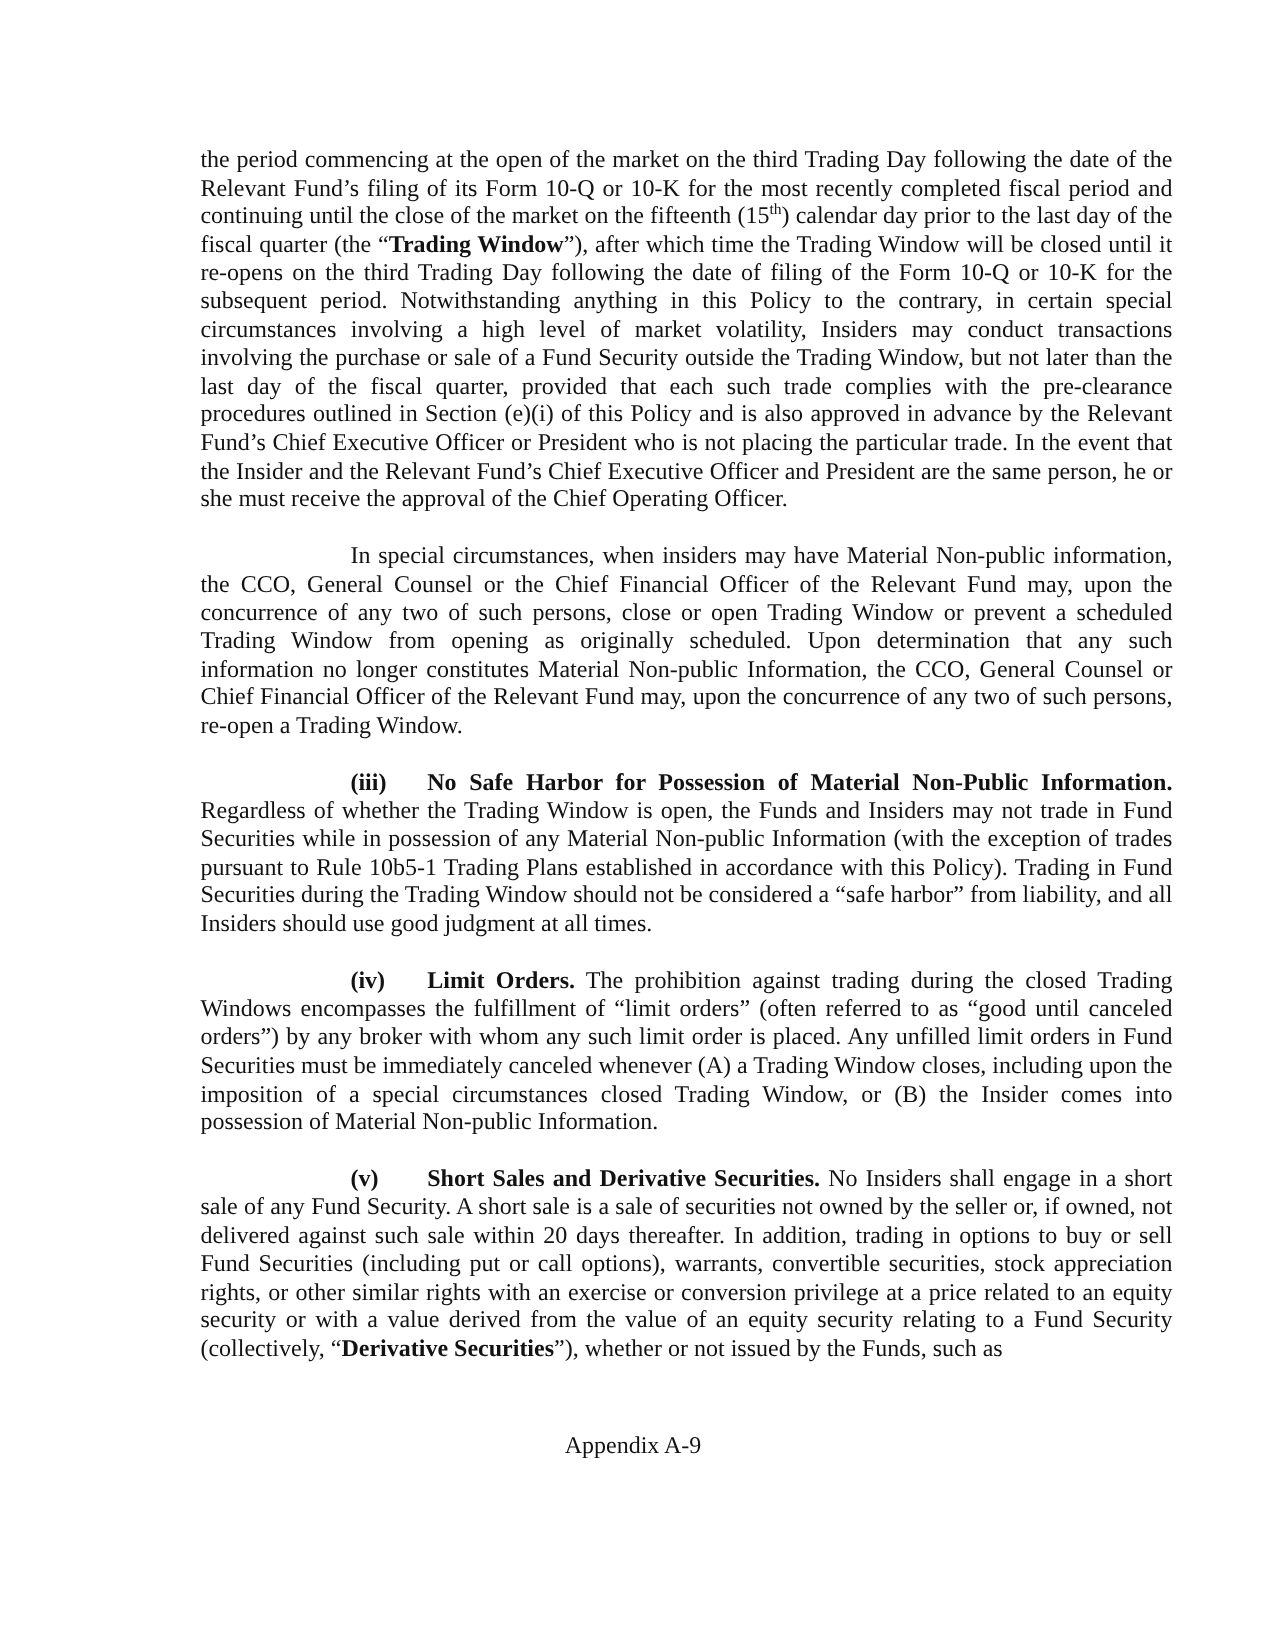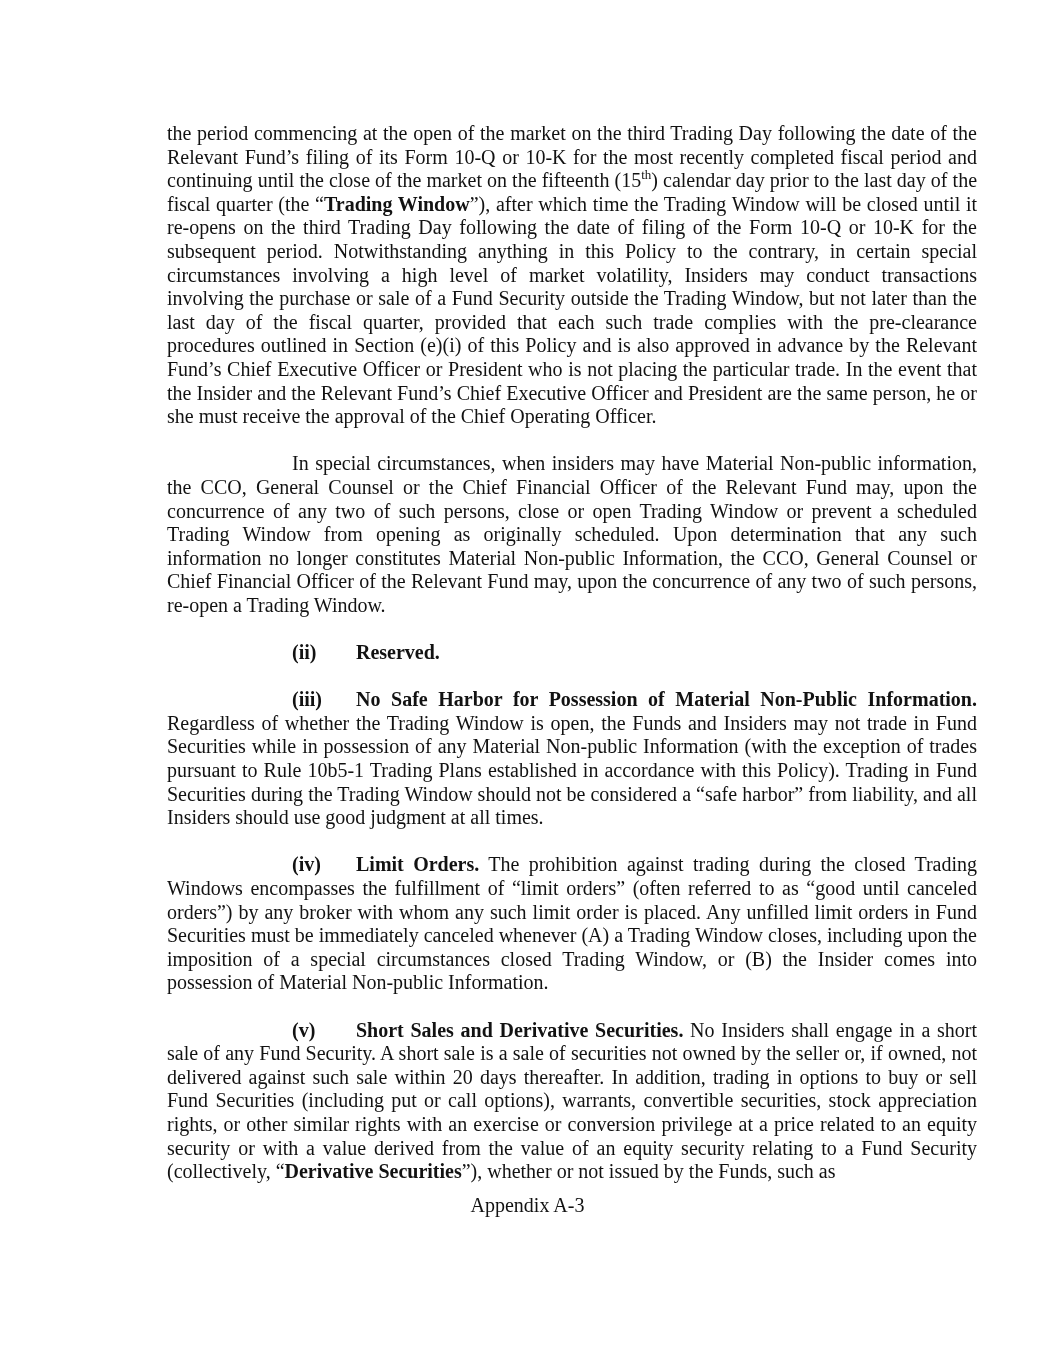--- a/index.html
+++ b/index.html
@@ -51,24 +51,23 @@
 </head>
 <body>
 
 <div class="page">
   <div class="content">
 
     <p class="para"><span>the period commencing at the open of the market on the third Trading Day following the date of the Relevant Fund’s filing of its Form 10-Q or 10-K for the most recently completed fiscal period and continuing until the close of the market on the fifteenth (15</span><sup class="ord">th</sup><span>) calendar day prior to the last day of the fiscal quarter (the “</span><span class="bold">Trading Window</span><span>”), after which time the Trading Window will be closed until it re-opens on the third Trading Day following the date of filing of the Form 10-Q or 10-K for the subsequent  period. Notwithstanding anything in this Policy to the contrary, in certain special circumstances involving a high level of market volatility, Insiders may conduct transactions involving the purchase or sale of a Fund Security outside the Trading Window, but not later than the last day of the fiscal quarter, provided that each such trade complies with the pre-clearance procedures outlined in Section (e)(i) of this Policy and is also approved in advance by the Relevant Fund’s Chief Executive Officer or President who is not placing the particular trade. In the event that the Insider and the Relevant Fund’s Chief Executive Officer and President are the same person, he or she must receive the approval of the Chief Operating Officer.</span></p>
 
     <p class="para indent"><span>In special circumstances, when insiders may have Material Non-public information, the CCO, General Counsel or the Chief Financial Officer of the Relevant Fund may, upon the concurrence of any two of such persons, close or open Trading Window or prevent a scheduled Trading Window from opening as originally scheduled. Upon determination that any such information no longer constitutes Material Non-public Information, the CCO, General Counsel or Chief Financial Officer of the Relevant Fund may, upon the concurrence of any two of such persons, re-open a Trading Window.</span></p>
 
-    <p class="para indent"><span class="itemnum">(ii)</span><span class="bold">Reserved.</span></p>
 
     <p class="para indent"><span class="itemnum">(iii)</span><span class="bold">No Safe Harbor for Possession of Material Non-Public Information.</span><span> Regardless of whether the Trading Window is open, the Funds and Insiders may not trade in Fund Securities while in possession of any Material Non-public Information (with the exception of trades pursuant to Rule 10b5-1 Trading Plans established in accordance with this Policy). Trading in Fund Securities during the Trading Window should </span><span class="ul">not</span><span> be considered a “safe harbor” from liability, and all Insiders should use good judgment at all times.</span></p>
 
     <p class="para indent"><span class="itemnum">(iv)</span><span class="bold">Limit Orders.</span><span>  The prohibition against trading during the closed Trading Windows encompasses the fulfillment of “limit orders” (often referred to as “good until canceled orders”) by any broker with whom any such limit order is placed.  Any unfilled limit orders in Fund Securities must be immediately canceled whenever (A) a Trading Window closes, including upon the imposition of a special circumstances closed Trading Window, or (B) the Insider comes into possession of Material Non-public Information.</span></p>
 
     <p class="para indent"><span class="itemnum">(v)</span><span class="bold">Short Sales and Derivative Securities.</span><span>  No Insiders shall engage in a short sale of any Fund Security.  A short sale is a sale of securities not owned by the seller or, if owned, not delivered against such sale within 20 days thereafter.  In addition, trading in options to buy or sell Fund Securities (including put or call options), warrants, convertible securities, stock appreciation rights, or other similar rights with an exercise or conversion privilege at a price related to an equity security or with a value derived from the value of an equity security relating to a Fund Security (collectively, “</span><span class="bold">Derivative Securities</span><span>”), whether or not issued by the Funds, such as</span></p>
 
   </div>
 
-  <div class="footer">Appendix A-3</div>
+  <div class="footer">Appendix A-9</div>
 </div>
 
 </body></html>

